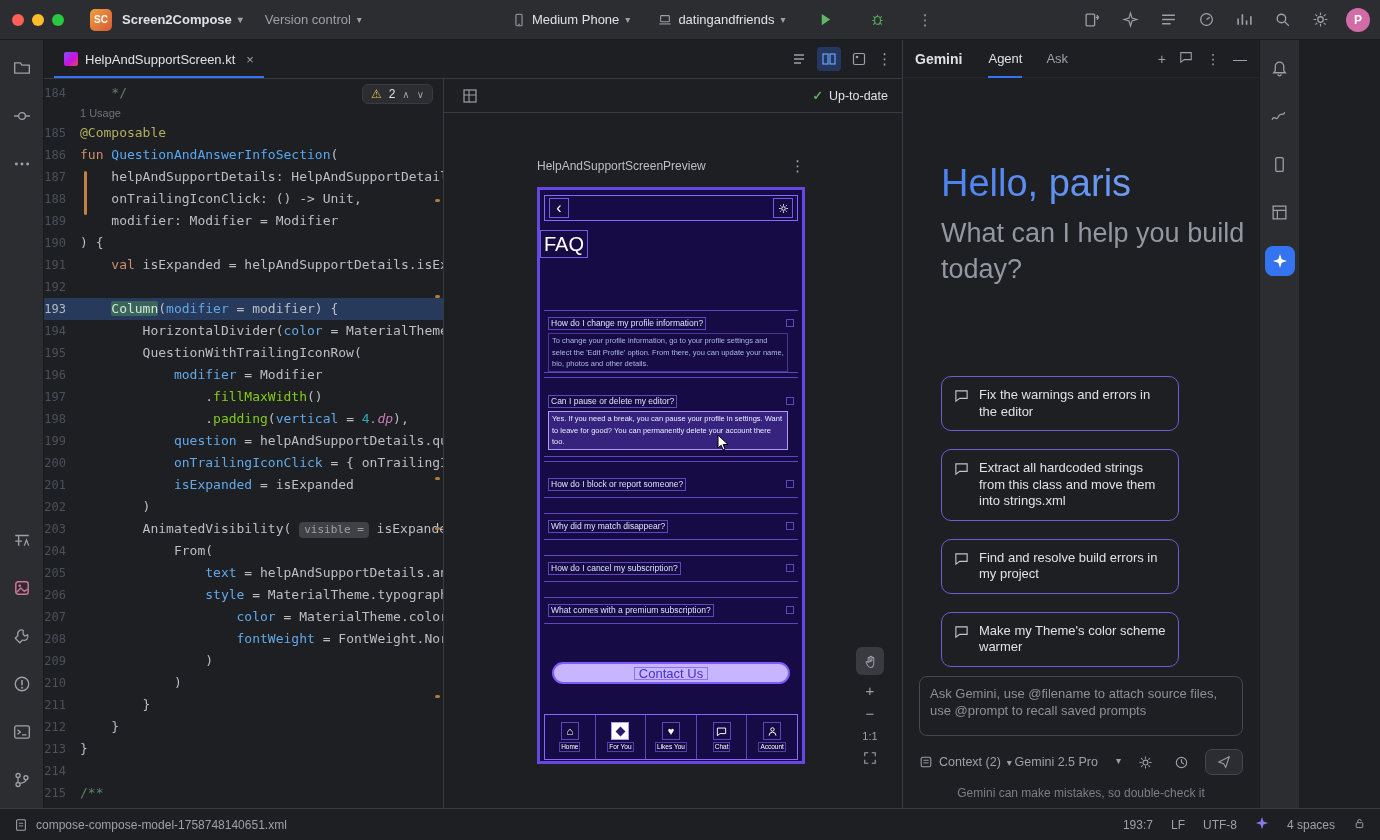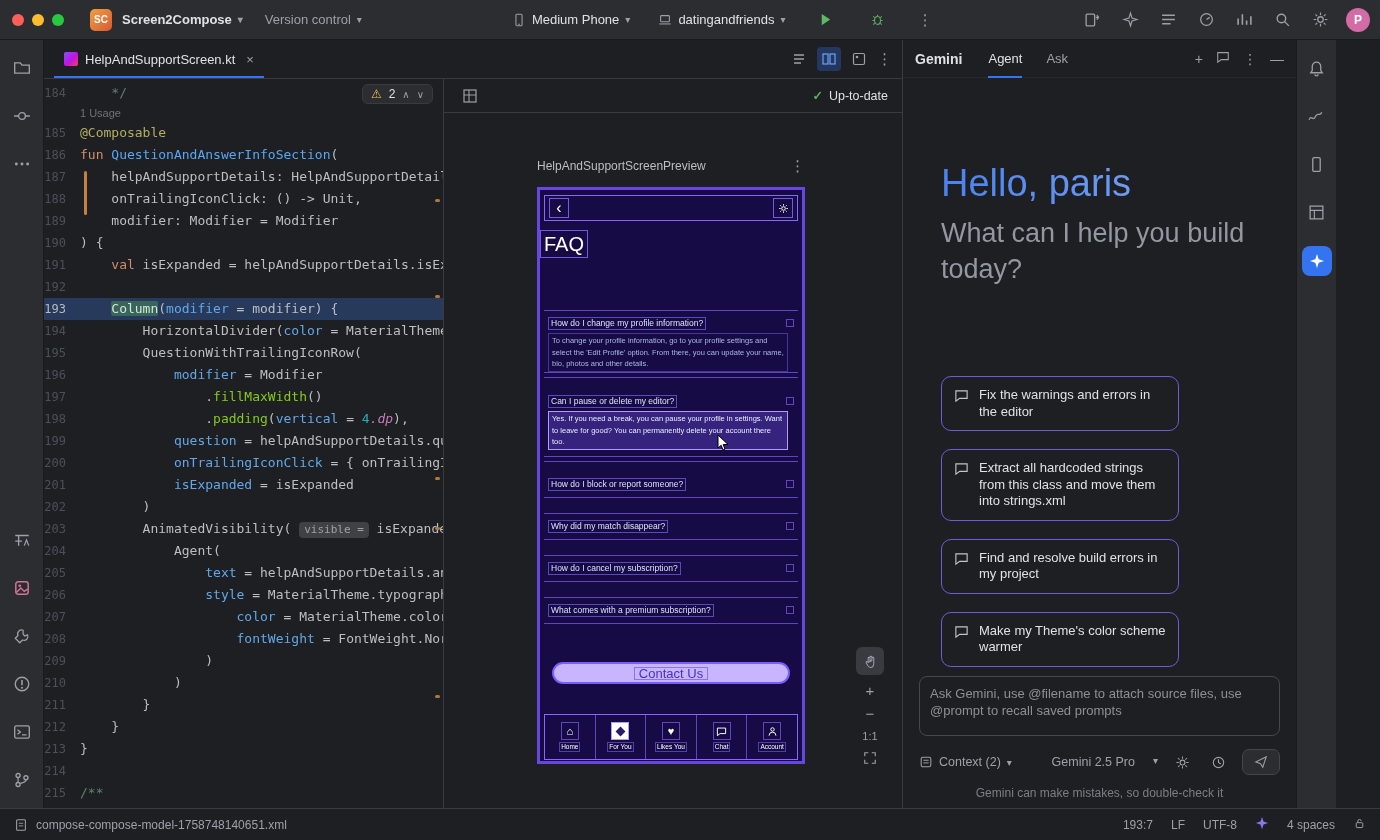--- a/index.html
+++ b/index.html
@@ -121,21 +121,21 @@
 
   .zoom-controls { position:absolute; right:17px; top:534px; width:30px; display:flex; flex-direction:column;
     align-items:center; gap:9px; color:#9da0a8; }
   .zoom-controls .pan { width:28px; height:28px; background:#393b40; border-radius:6px; display:flex;
     align-items:center; justify-content:center; cursor:pointer; }
   .zoom-controls .zbtn { font-size:15px; cursor:pointer; line-height:14px; }
   .zoom-controls .ratio { font-size:11px; cursor:pointer; }
   .cursor { position:absolute; left:272px; top:322px; z-index:5; }
 
   
-  .gemini-panel { width:394px; position:relative; background:#1e1f22; border-left:1px solid #393b40; }
+  .gemini-panel { width:357px; position:relative; background:#1e1f22; border-left:1px solid #393b40; }
   .g-header { position:absolute; top:0; left:0; right:0; height:38px; display:flex; align-items:center;
     padding:0 12px; border-bottom:1px solid #26282b; }
   .g-title { font-size:14px; font-weight:bold; }
   .g-tabs { display:flex; gap:24px; margin-left:26px; height:38px; }
   .g-tab { font-size:13px; color:#9da0a8; display:flex; align-items:center; cursor:pointer; height:38px; }
   .g-tab.active { color:#dfe1e5; box-shadow:inset 0 -2px 0 #3574f0; }
   .g-actions { margin-left:auto; display:flex; align-items:center; gap:13px; color:#9da0a8; }
   .g-actions span { cursor:pointer; font-size:14px; }
   .g-greet { position:absolute; left:38px; top:122px; }
   .g-hello { font-size:38px; font-weight:500; background:linear-gradient(90deg,#4b82f0,#85aef8);
@@ -374,21 +374,21 @@
               <div class="cl"><span class="ln">194</span><span class="ct"><span class="tk-tx">        HorizontalDivider(</span><span class="tk-nm">color</span><span class="tk-tx"> = MaterialTheme.colorScheme.outline)</span></span></div>
               <div class="cl"><span class="ln">195</span><span class="ct"><span class="tk-tx">        QuestionWithTrailingIconRow(</span></span></div>
               <div class="cl"><span class="ln">196</span><span class="ct"><span class="tk-tx">            </span><span class="tk-nm">modifier</span><span class="tk-tx"> = Modifier</span></span></div>
               <div class="cl"><span class="ln">197</span><span class="ct"><span class="tk-tx">                .</span><span class="tk-call">fillMaxWidth</span><span class="tk-tx">()</span></span></div>
               <div class="cl"><span class="ln">198</span><span class="ct"><span class="tk-tx">                .</span><span class="tk-call">padding</span><span class="tk-tx">(</span><span class="tk-nm">vertical</span><span class="tk-tx"> = </span><span class="tk-num">4</span><span class="tk-ext">.dp</span><span class="tk-tx">),</span></span></div>
               <div class="cl"><span class="ln">199</span><span class="ct"><span class="tk-tx">            </span><span class="tk-nm">question</span><span class="tk-tx"> = helpAndSupportDetails.question,</span></span></div>
               <div class="cl"><span class="ln">200</span><span class="ct"><span class="tk-tx">            </span><span class="tk-nm">onTrailingIconClick</span><span class="tk-tx"> = { onTrailingIconClick() },</span></span></div>
               <div class="cl"><span class="ln">201</span><span class="ct"><span class="tk-tx">            </span><span class="tk-nm">isExpanded</span><span class="tk-tx"> = isExpanded</span></span></div>
               <div class="cl"><span class="ln">202</span><span class="ct"><span class="tk-tx">        )</span></span></div>
               <div class="cl"><span class="ln">203</span><span class="ct"><span class="tk-tx">        AnimatedVisibility( </span><span class="tk-chip">visible =</span><span class="tk-tx"> isExpanded) {</span></span></div>
-              <div class="cl"><span class="ln">204</span><span class="ct"><span class="tk-tx">            Agent(</span></span></div>
+              <div class="cl"><span class="ln">204</span><span class="ct"><span class="tk-tx">            From(</span></span></div>
               <div class="cl"><span class="ln">205</span><span class="ct"><span class="tk-tx">                </span><span class="tk-nm">text</span><span class="tk-tx"> = helpAndSupportDetails.answer,</span></span></div>
               <div class="cl"><span class="ln">206</span><span class="ct"><span class="tk-tx">                </span><span class="tk-nm">style</span><span class="tk-tx"> = MaterialTheme.typography.bodyMedium.copy(</span></span></div>
               <div class="cl"><span class="ln">207</span><span class="ct"><span class="tk-tx">                    </span><span class="tk-nm">color</span><span class="tk-tx"> = MaterialTheme.colorScheme.onSurfaceVariant,</span></span></div>
               <div class="cl"><span class="ln">208</span><span class="ct"><span class="tk-tx">                    </span><span class="tk-nm">fontWeight</span><span class="tk-tx"> = FontWeight.Normal</span></span></div>
               <div class="cl"><span class="ln">209</span><span class="ct"><span class="tk-tx">                )</span></span></div>
               <div class="cl"><span class="ln">210</span><span class="ct"><span class="tk-tx">            )</span></span></div>
               <div class="cl"><span class="ln">211</span><span class="ct"><span class="tk-tx">        }</span></span></div>
               <div class="cl"><span class="ln">212</span><span class="ct"><span class="tk-tx">    }</span></span></div>
               <div class="cl"><span class="ln">213</span><span class="ct"><span class="tk-tx">}</span></span></div>
               <div class="cl"><span class="ln">214</span><span class="ct"></span></div>

